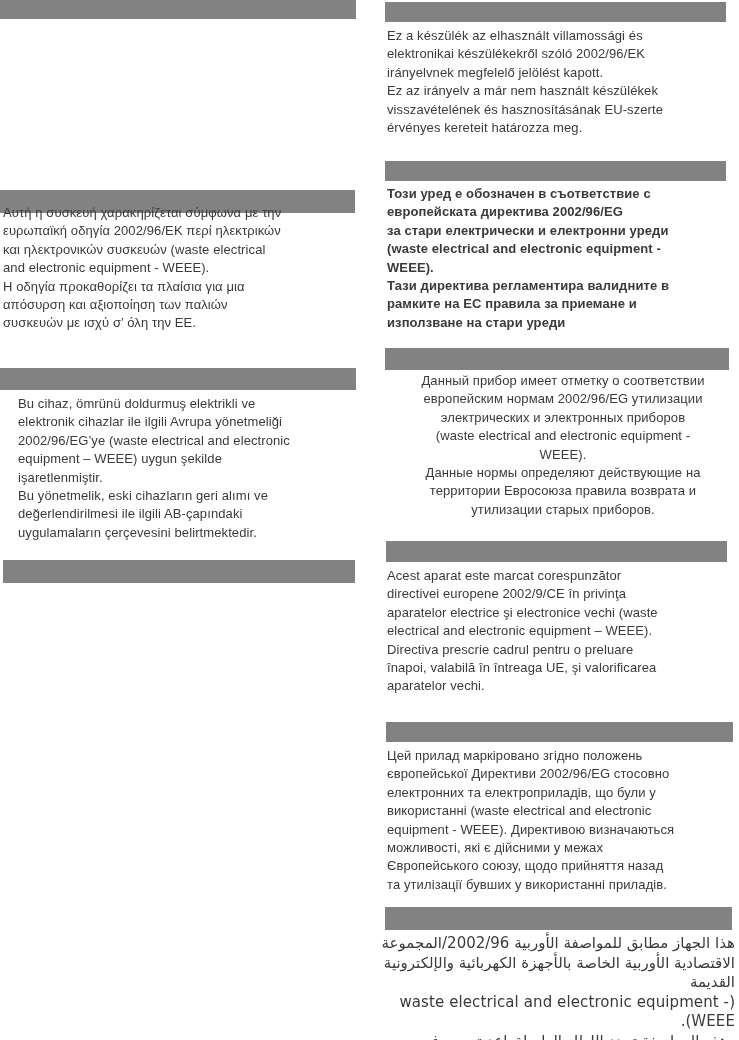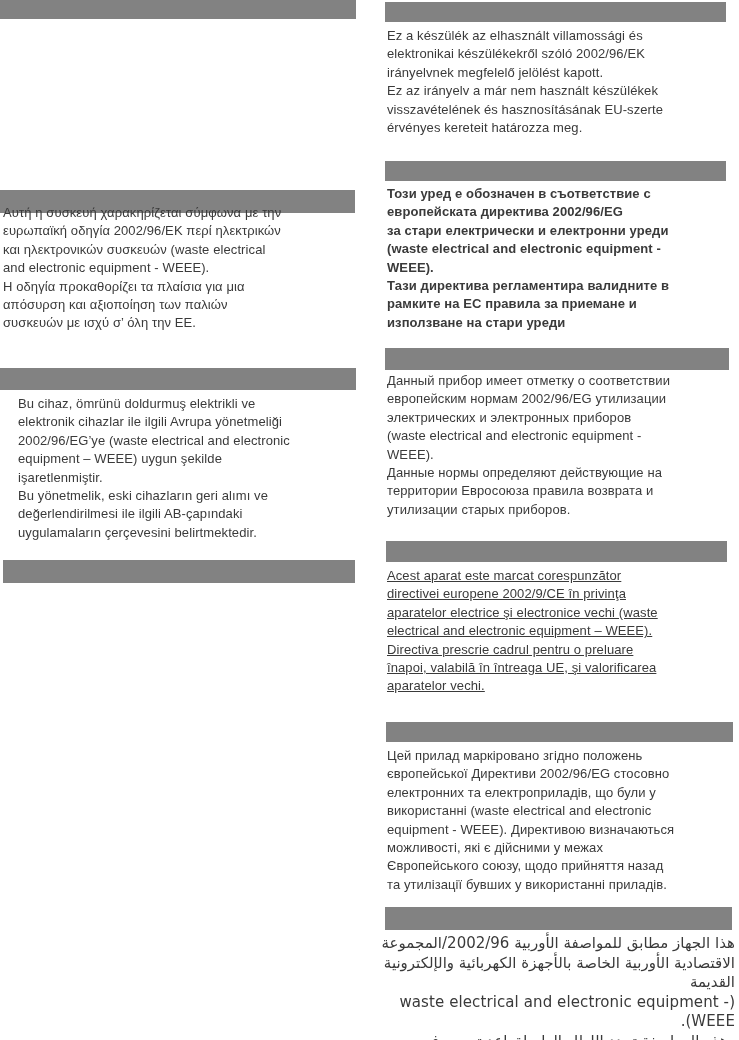--- a/index.html
+++ b/index.html
@@ -72,31 +72,31 @@
   <div class="txt" style="left:387px; top:185px; width:352px;font-weight:bold;">Този уред е обозначен в съответствие с
 европейската директива 2002/96/EG
 за стари електрически и електронни уреди
 (waste electrical and electronic equipment -
 WEEE).
 Тази директива регламентира валидните в
 рамките на ЕС правила за приемане и
 използване на стари уреди</div>
 
   <div class="bar" style="left:385px; top:348px; width:344px; height:22px;"></div>
-  <div class="txt" style="left:387px; top:372px; width:352px;">Данный прибор имеет отметку о соответствии
+  <div class="txt" style="left:387px; top:372px; width:352px;text-align:center;">Данный прибор имеет отметку о соответствии
 европейским нормам 2002/96/EG утилизации
 электрических и электронных приборов
 (waste electrical and electronic equipment -
 WEEE).
 Данные нормы определяют действующие на
 территории Евросоюза правила возврата и
 утилизации старых приборов.</div>
 
   <div class="bar" style="left:386px; top:541px; width:341px; height:21px;"></div>
-  <div class="txt" style="left:387px; top:567px; width:352px;text-decoration:underline;">Acest aparat este marcat corespunzător
+  <div class="txt" style="left:387px; top:567px; width:352px;">Acest aparat este marcat corespunzător
 directivei europene 2002/9/CE în privinţa
 aparatelor electrice şi electronice vechi (waste
 electrical and electronic equipment – WEEE).
 Directiva prescrie cadrul pentru o preluare
 înapoi, valabilă în întreaga UE, şi valorificarea
 aparatelor vechi.</div>
 
   <div class="bar" style="left:386px; top:722px; width:347px; height:20px;"></div>
   <div class="txt" style="left:387px; top:747px; width:355px;">Цей прилад маркіровано згідно положень
 європейської Директиви 2002/96/EG стосовно

